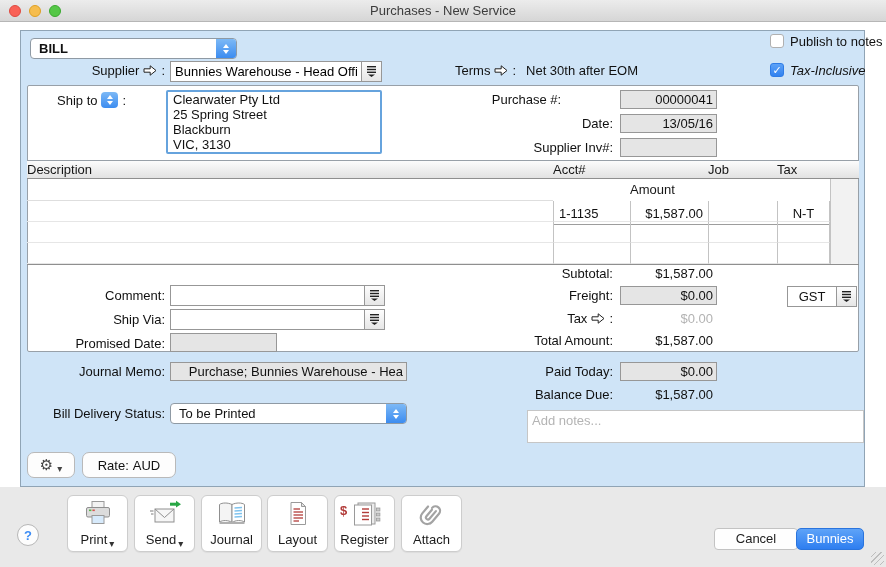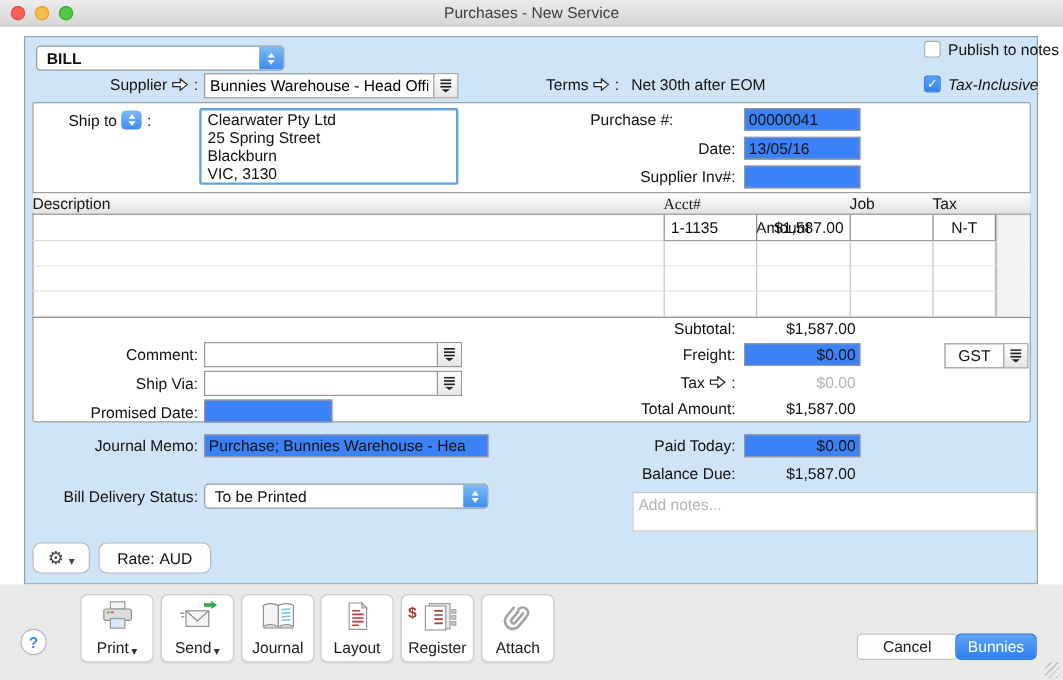--- a/index.html
+++ b/index.html
@@ -22,22 +22,22 @@
     background:#cfe4f7; border:1px solid #90a4b5; }
   .whitebox { position:absolute; left:27px; top:85px; width:832px; height:267px;
     background:#fff; border:1px solid #98a0a8; border-radius:2px; }
   .footer { position:absolute; left:0; top:487px; width:886px; height:80px; background:#e9e9e9; }
 
   .abs { position:absolute; }
   .lbl { position:absolute; text-align:right; white-space:nowrap; color:#101010; }
   .lflex { position:absolute; display:flex; align-items:center; gap:4px; white-space:nowrap; }
   .rflex { justify-content:flex-end; }
 
-  input.field, .field { position:absolute; background:#3b82f6; border:1px solid #979797;
-    font:inherit; padding:0 3px; color:#111; outline:none; }
+  input.field, .field { position:absolute; background:#e5e5e5; border:1px solid #979797;
+    font:inherit; padding:0 3px; color:#111; outline:none;text-align:right; }
   .num { text-align:right; }
 
   .combo { position:absolute; display:flex; background:#fff; border:1px solid #979797; }
   .combo input { flex:1; min-width:0; border:none; outline:none; font:inherit; padding:0 4px; background:transparent; }
   .listbtn { width:20px; border-left:1px solid #979797; background:linear-gradient(#fdfdfd,#e6e6e6);
     display:flex; align-items:center; justify-content:center; cursor:pointer; }
 
   .popup { position:absolute; display:flex; align-items:center; background:#fff;
     border:1px solid #8f9aa4; border-radius:4px; overflow:hidden; cursor:pointer; }
   .popup .val { flex:1; padding:0 8px; white-space:nowrap; overflow:hidden; }
@@ -55,21 +55,21 @@
 
   .shipaddr { position:absolute; left:166px; top:90px; width:216px; height:64px;
     background:#fff; border:2px solid #66a3dd; border-radius:2px; padding:0 5px; line-height:15px; cursor:text; }
 
   
   .thead { position:absolute; left:27px; top:160px; width:832px; height:19px; display:flex;
     background:linear-gradient(#fcfcfc,#e2e2e2); border-top:1px solid #98a0a8; border-bottom:1px solid #8f8f8f; }
   .th { line-height:18px; color:#161616; }
   .trow { position:absolute; left:27px; width:832px; display:flex; cursor:text; }
   .td { height:100%; overflow:hidden; white-space:nowrap; }
-  .row1 .bcell { border-left:1px solid #8a8a8a; border-bottom:1px solid #9d9d9d; }
+  .row1 .bcell { border-left:1px solid #8a8a8a; border-bottom:1px solid #9d9d9d;margin-top:24px; }
   .row1 .bcell.last { border-right:1px solid #8a8a8a; }
   .row1 .desc { border-bottom:1px solid #dedede; }
   .erow .bcell { border-left:1px solid #c3c3c3; border-bottom:1px solid #e6e6e6; }
   .erow .bcell.last { border-right:1px solid #c3c3c3; }
   .erow .desc { border-bottom:1px solid #e6e6e6; }
   .gutter { background:#f2f2f2; border-left:1px solid #c3c3c3; }
   .tbottom { position:absolute; left:27px; top:264px; width:832px; height:1px; background:#8f8f8f; }
 
   .value { position:absolute; text-align:right; white-space:nowrap; }
   .gray { color:#b3b3b3; }
@@ -186,21 +186,21 @@
 
   <span class="lbl" style="left:440px; top:92px; width:173px;text-align:center;">Purchase #:</span>
   <input class="field" style="left: 620px; top: 90px; width: 97px; height: 19px;" value="00000041">
   <span class="lbl" style="left:440px; top:116px; width:173px;">Date:</span>
   <input class="field" style="left: 620px; top: 114px; width: 97px; height: 19px;" value="13/05/16">
   <span class="lbl" style="left:440px; top:140px; width:173px;">Supplier Inv#:</span>
   <input class="field" style="left: 620px; top: 138px; width: 97px; height: 19px;" value="">
 
   <div class="thead">
     <div class="th" style="width:526px;">Description</div>
-    <div class="th" style="width:77px;font-family:Liberation Serif, serif;">Acct#</div>
+    <div class="th" style="width:77px;">Acct#</div>
     <div class="th" style="width:78px;margin-top:20px;">Amount</div>
     <div class="th" style="width:69px;">Job</div>
     <div class="th" style="width:53px;">Tax</div>
     <div class="th" style="width:29px;"></div>
   </div>
 
   <div class="trow row1" style="top:179px; height:22px;">
     <div class="td desc" style="width:526px; line-height:21px; padding:0 4px;"></div>
     <div class="td bcell" style="width:77px; line-height:21px; padding:0 5px;">1-1135</div>
     <div class="td bcell num" style="width:78px; line-height:21px; padding:0 5px; text-align:right;">$1,587.00</div>

